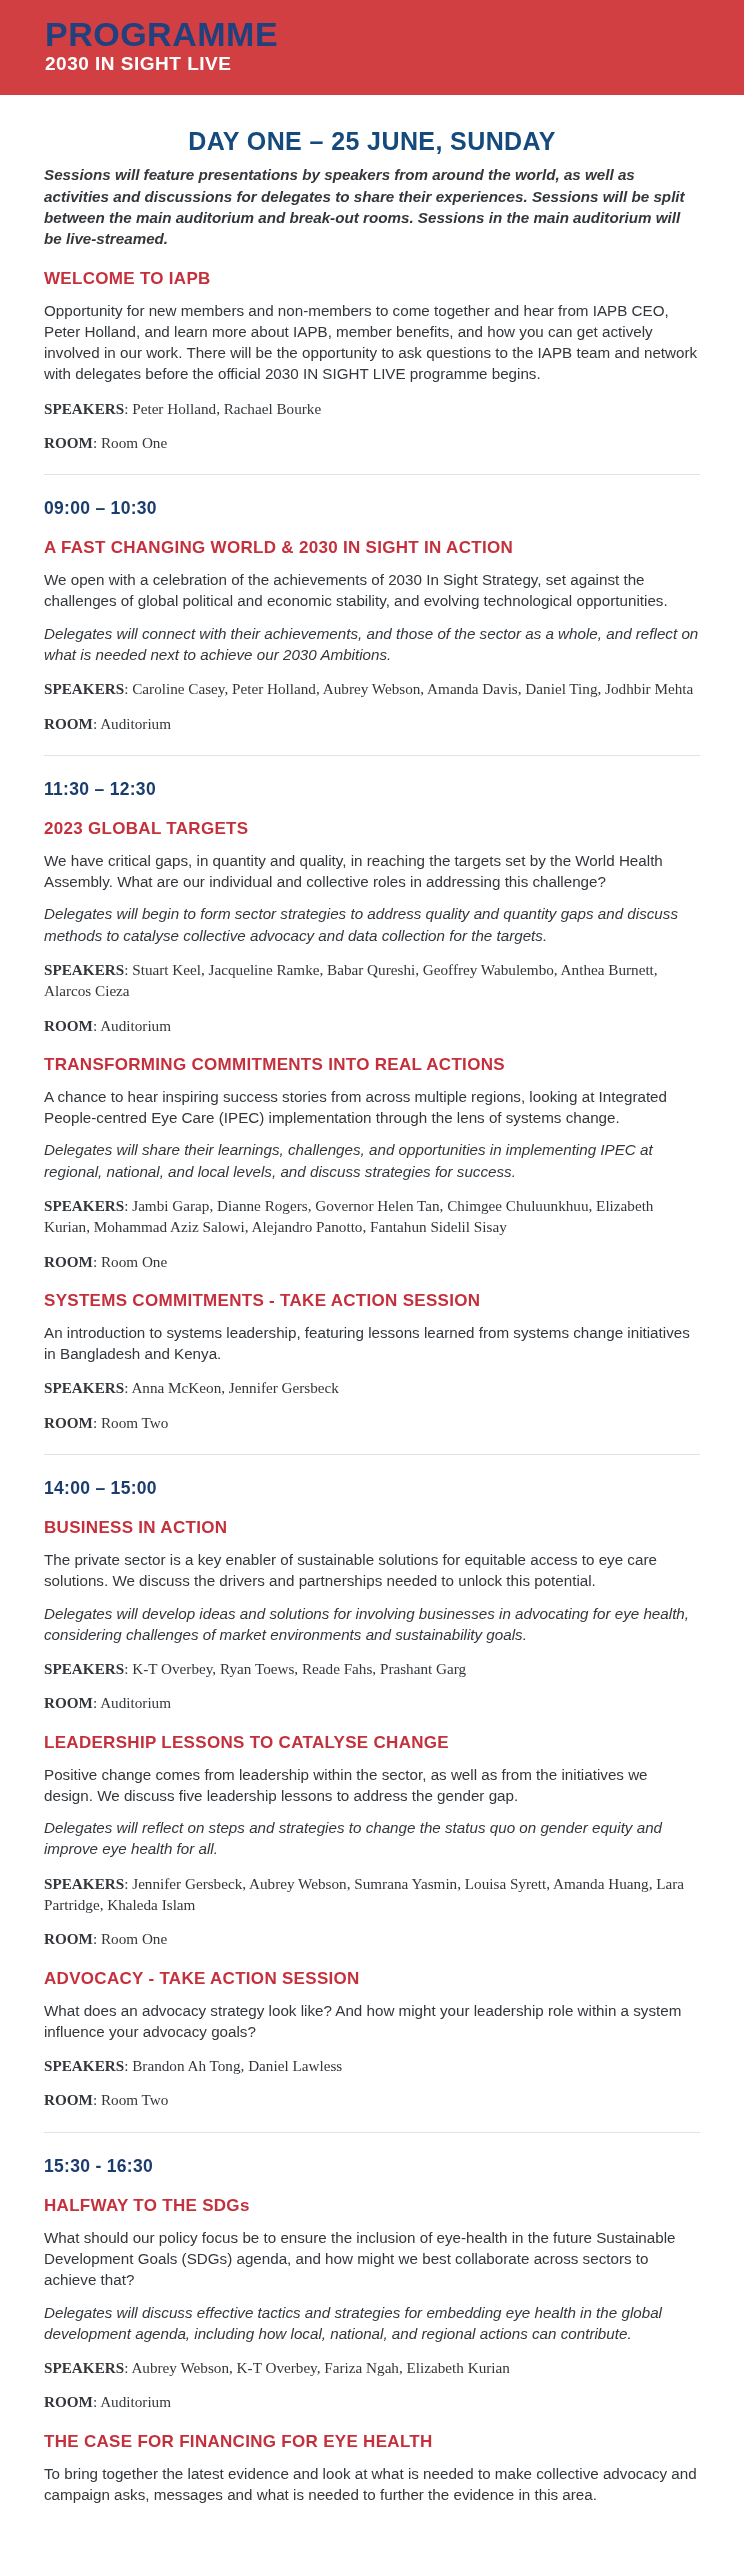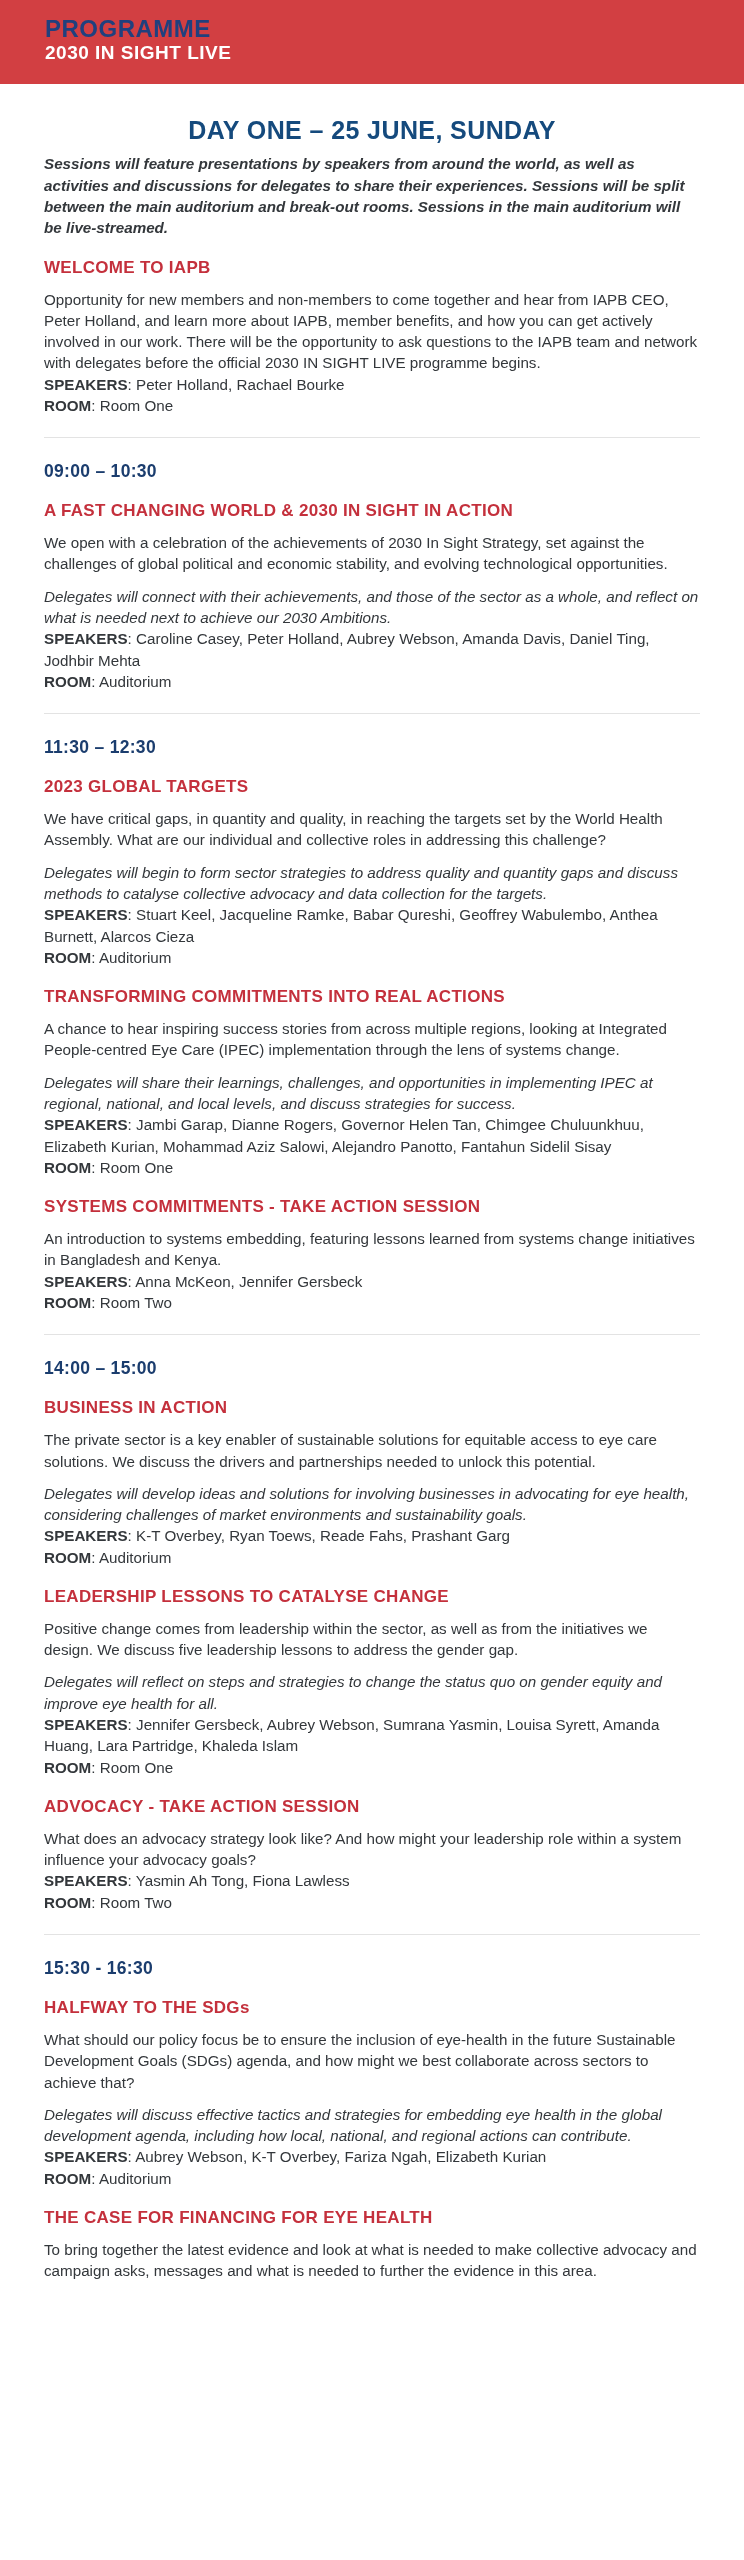--- a/index.html
+++ b/index.html
@@ -19,21 +19,21 @@
     font-family:"Liberation Sans", sans-serif;
     color:var(--body-text);
     overflow-x:hidden;
   }
   .header{
     background:var(--header-bg);
     padding:16px 45px 20px 45px;
   }
   .header-title{
     color:var(--header-title);
-    font-size:24px;
+    font-size:34px;
     font-weight:800;
     letter-spacing:0.5px;
     line-height:1.1;
   }
   .header-subtitle{
     color:#ffffff;
     font-size:19px;
     font-weight:700;
     letter-spacing:0.5px;
   }
@@ -68,21 +68,21 @@
     font-size:17px;
     font-weight:800;
     letter-spacing:0.3px;
   }
   p.desc, p.note, p.meta{
     font-size:15.2px;
     line-height:1.4;
   }
   p.desc{margin-top:11px;}
   p.note{margin-top:11px;font-style:italic;}
-  p.meta{}
+  p.meta{margin-top:13px;font-family:Liberation Serif, serif;}
   p.meta strong{font-weight:800;}
   hr.divider{
     border:none;
     border-top:1px solid var(--divider);
     margin-top:21px;
   }
 </style>
 </head>
 <body>
 
@@ -129,21 +129,21 @@
     </article>
     <article class="session">
       <h4 class="stitle">TRANSFORMING COMMITMENTS INTO REAL ACTIONS</h4>
       <p class="desc">A chance to hear inspiring success stories from across multiple regions, looking at Integrated People-centred Eye Care (IPEC) implementation through the lens of systems change.</p>
       <p class="note">Delegates will share their learnings, challenges, and opportunities in implementing IPEC at regional, national, and local levels, and discuss strategies for success.</p>
       <p class="meta"><strong>SPEAKERS</strong><span>:</span> <span>Jambi Garap, Dianne Rogers, Governor Helen Tan, Chimgee Chuluunkhuu, Elizabeth Kurian, Mohammad Aziz Salowi, Alejandro Panotto, Fantahun Sidelil Sisay</span></p>
       <p class="meta"><strong>ROOM</strong><span>:</span> <span>Room One</span></p>
     </article>
     <article class="session">
       <h4 class="stitle">SYSTEMS COMMITMENTS - TAKE ACTION SESSION</h4>
-      <p class="desc">An introduction to systems embedding, featuring lessons learned from systems change initiatives in Bangladesh and Kenya.</p>
+      <p class="desc">An introduction to systems leadership, featuring lessons learned from systems change initiatives in Bangladesh and Kenya.</p>
       <p class="meta"><strong>SPEAKERS</strong><span>:</span> <span>Anna McKeon, Jennifer Gersbeck</span></p>
       <p class="meta"><strong>ROOM</strong><span>:</span> <span>Room Two</span></p>
     </article>
   </section>
   <hr class="divider">
 
   <section class="block">
     <h3 class="time">14:00 – 15:00</h3>
     <article class="session">
       <h4 class="stitle">BUSINESS IN ACTION</h4>
@@ -155,21 +155,21 @@
     <article class="session">
       <h4 class="stitle">LEADERSHIP LESSONS TO CATALYSE CHANGE</h4>
       <p class="desc">Positive change comes from leadership within the sector, as well as from the initiatives we design. We discuss five leadership lessons to address the gender gap.</p>
       <p class="note">Delegates will reflect on steps and strategies to change the status quo on gender equity and improve eye health for all.</p>
       <p class="meta"><strong>SPEAKERS</strong><span>:</span> <span>Jennifer Gersbeck, Aubrey Webson, Sumrana Yasmin, Louisa Syrett, Amanda Huang, Lara Partridge, Khaleda Islam</span></p>
       <p class="meta"><strong>ROOM</strong><span>:</span> <span>Room One</span></p>
     </article>
     <article class="session">
       <h4 class="stitle">ADVOCACY - TAKE ACTION SESSION</h4>
       <p class="desc">What does an advocacy strategy look like? And how might your leadership role within a system influence your advocacy goals?</p>
-      <p class="meta"><strong>SPEAKERS</strong><span>:</span> <span>Yasmin Ah Tong, Fiona Lawless</span></p>
+      <p class="meta"><strong>SPEAKERS</strong><span>:</span> <span>Brandon Ah Tong, Daniel Lawless</span></p>
       <p class="meta"><strong>ROOM</strong><span>:</span> <span>Room Two</span></p>
     </article>
   </section>
   <hr class="divider">
 
   <section class="block">
     <h3 class="time">15:30 - 16:30</h3>
     <article class="session">
       <h4 class="stitle">HALFWAY TO THE SDGs</h4>
       <p class="desc">What should our policy focus be to ensure the inclusion of eye-health in the future Sustainable Development Goals (SDGs) agenda, and how might we best collaborate across sectors to achieve that?</p>

